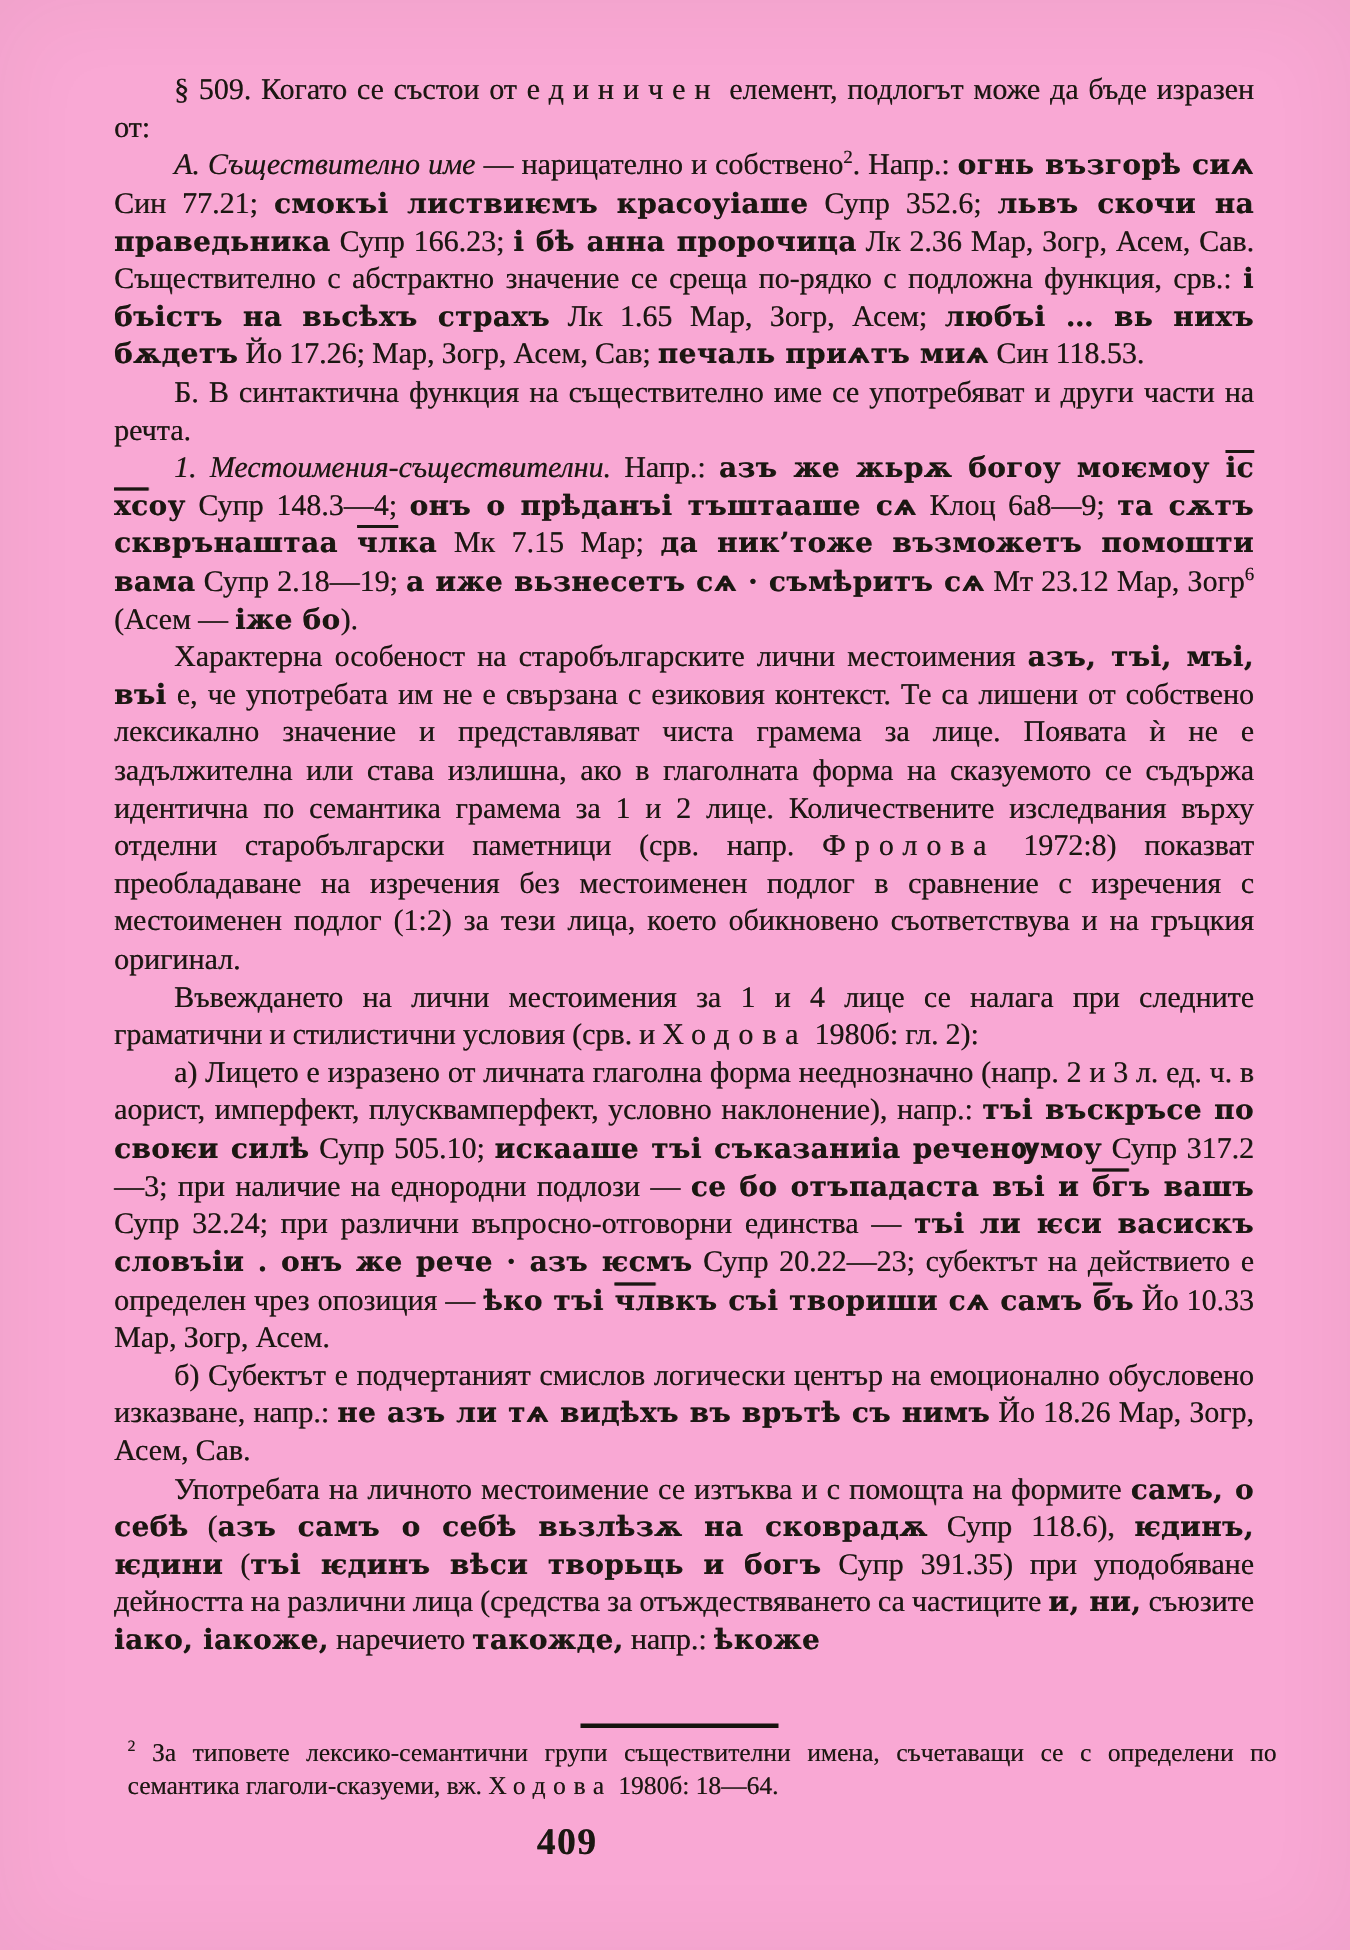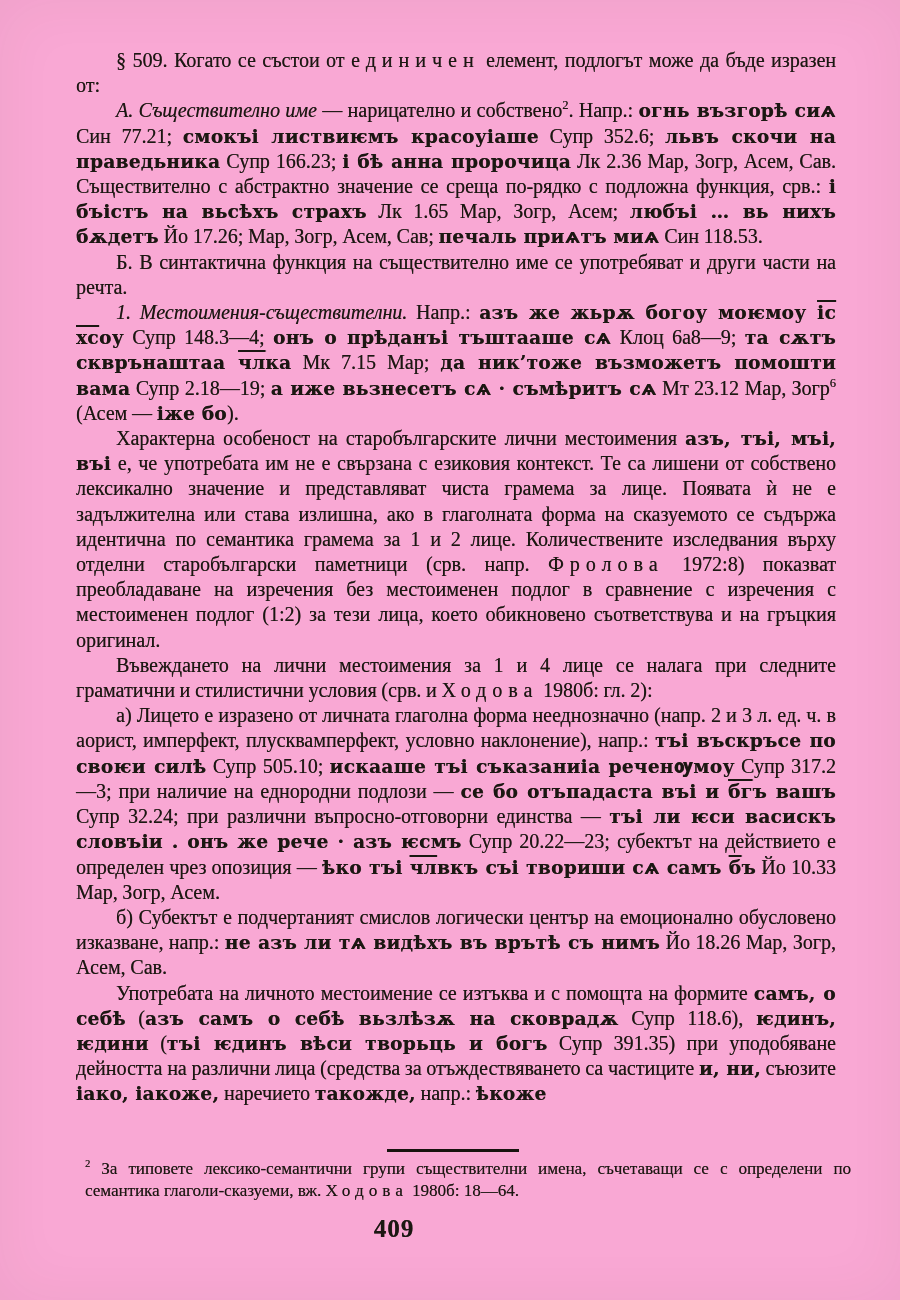--- a/index.html
+++ b/index.html
@@ -33,21 +33,21 @@
     position:absolute;left:387px;top:1149px;width:132px;height:3px;
     background:#17130e;
   }
   .footnote{
     position:absolute;left:72px;top:1158px;width:766px;
     font-size:17px;line-height:21.5px;text-align:justify;
     text-shadow:0.2px 0 0 rgba(25,18,10,0.6);
     margin-left:13px;
   }
   .page-number{
-    position:absolute;left:16px;top:1215px;width:756px;
+    position:absolute;left:0;top:1215px;width:756px;
     text-align:center;font-size:25px;font-weight:bold;letter-spacing:1px;
     text-shadow:0.3px 0 0 rgba(25,18,10,0.7);
   }
 </style>
 </head>
 <body>
 
 <div class="sheet" style="background: #f9a8d4; color: rgb(27, 23, 18);">
   <div class="text-block">
       <p class="para"><span>§ 509. Когато се състои от </span><span class="spaced">единичен</span><span> елемент, подлогът може да бъде изразен от:</span></p>

